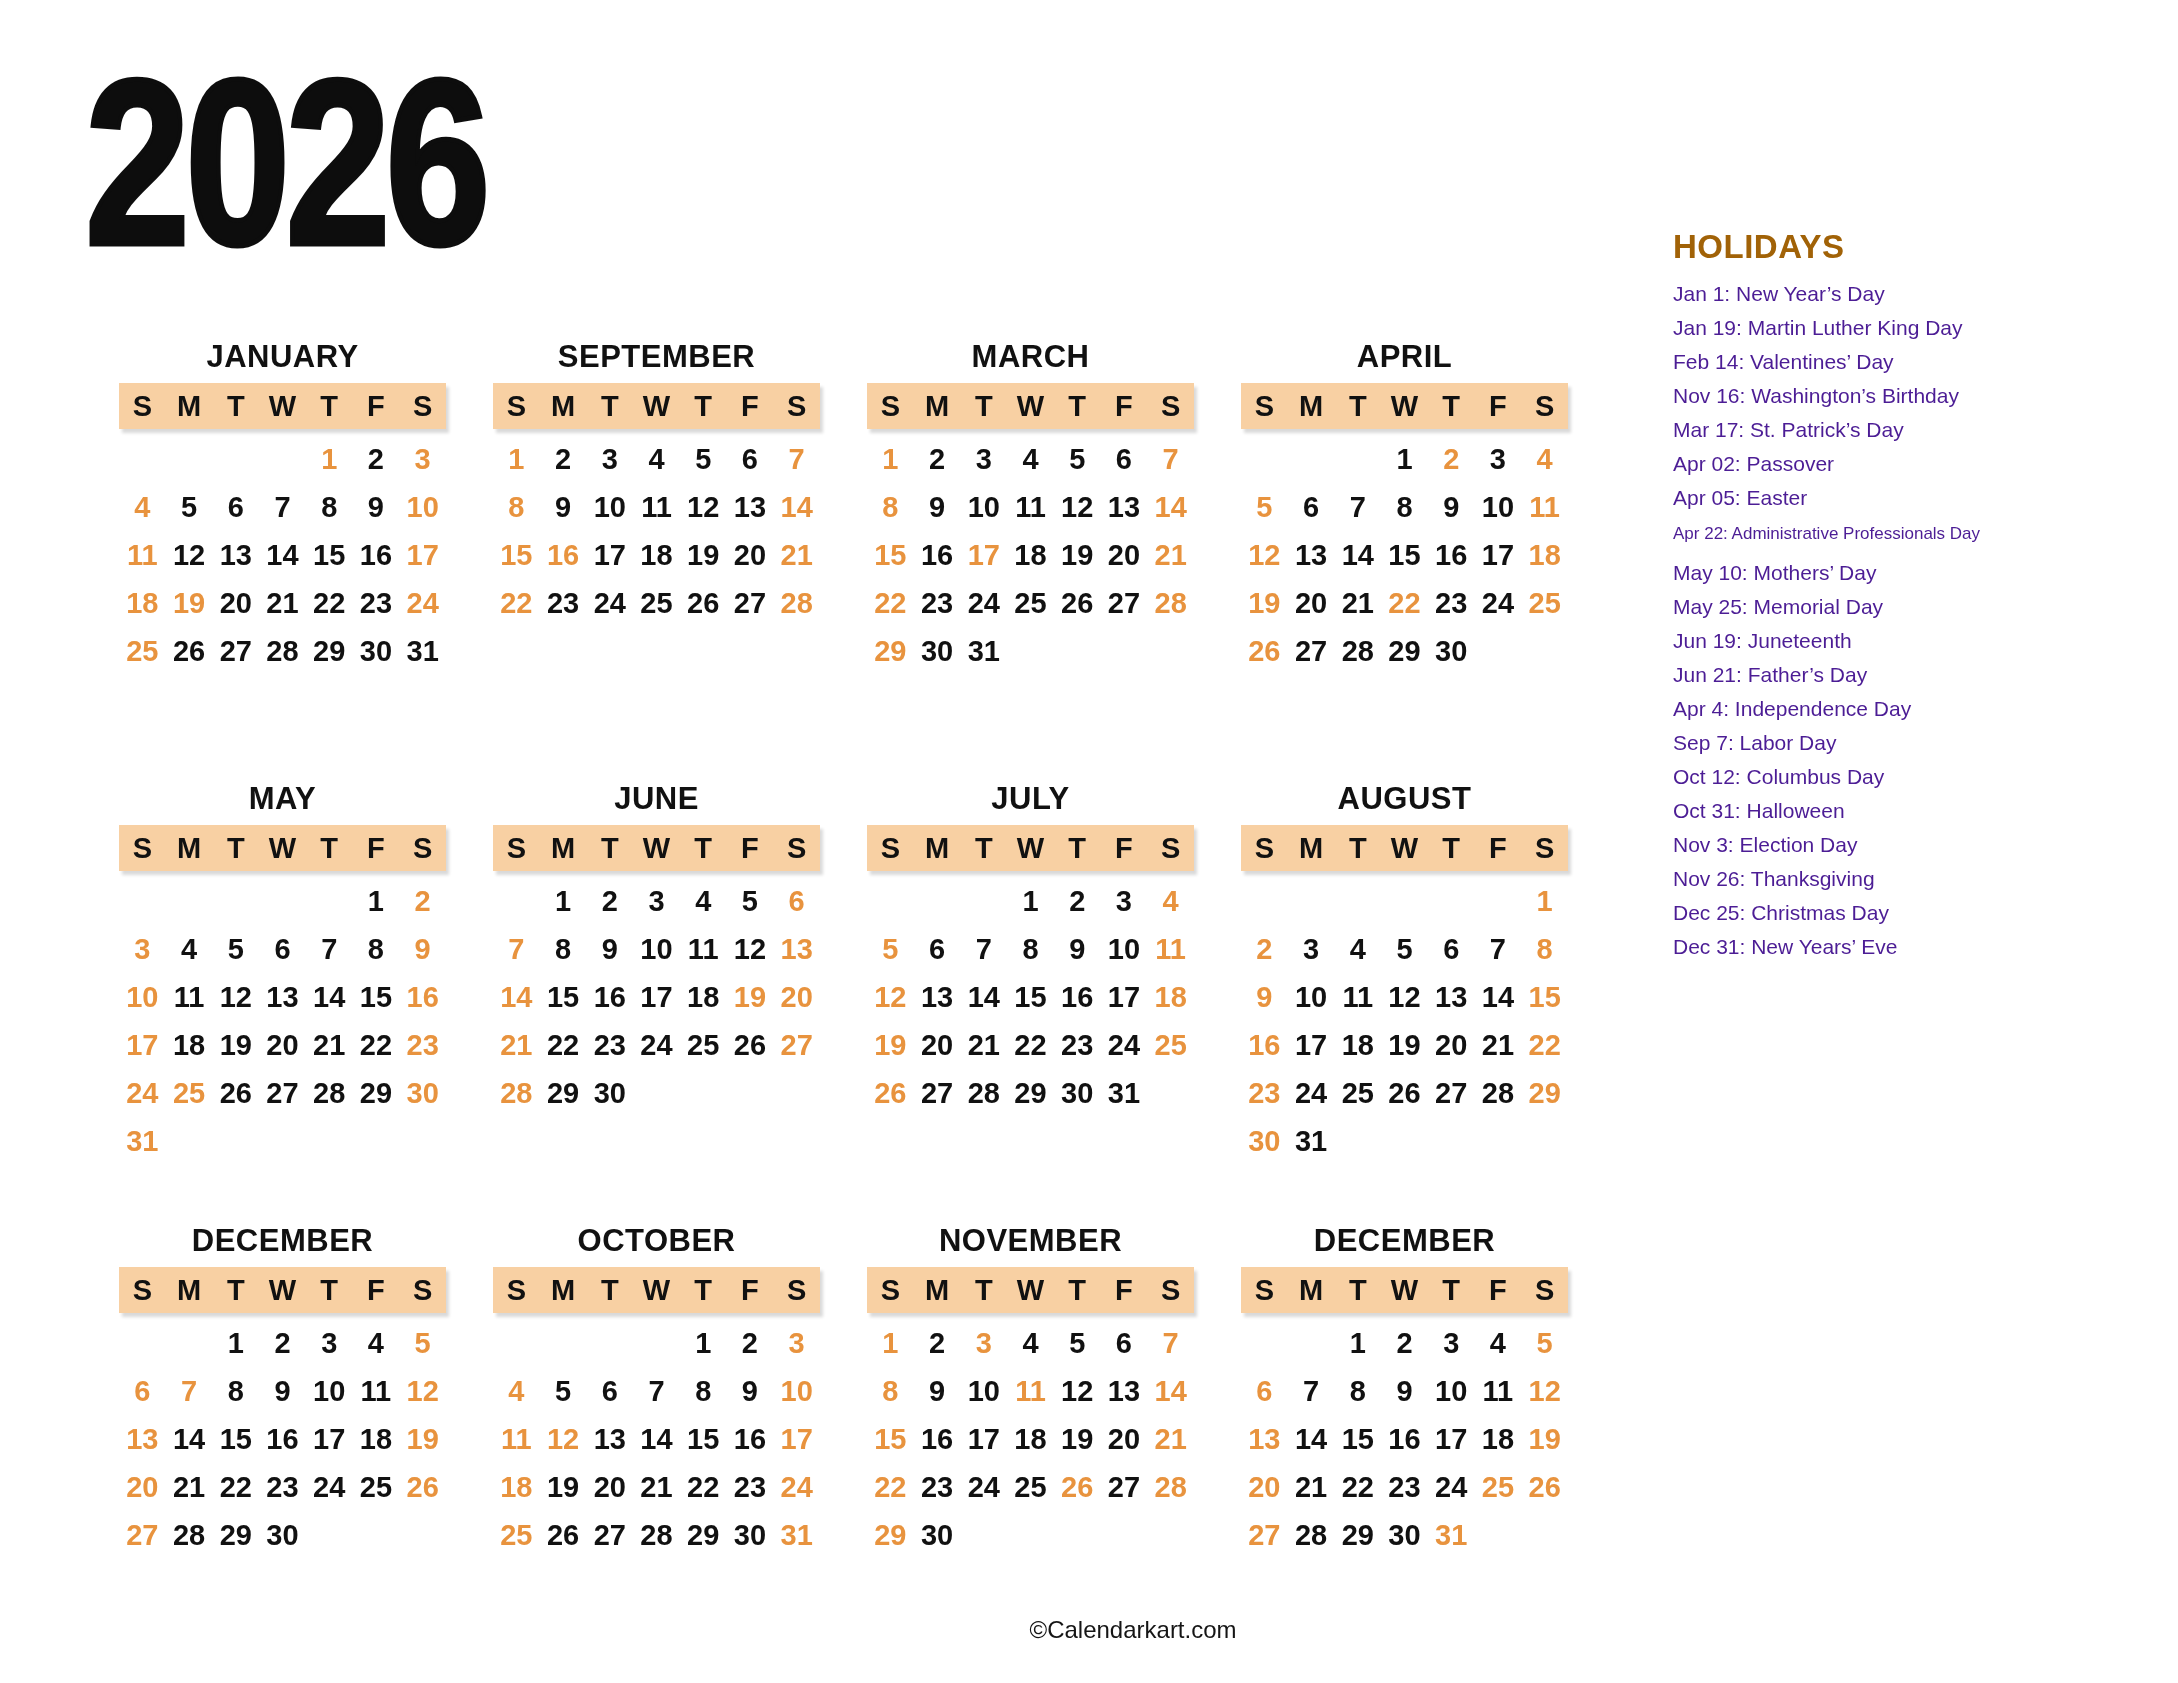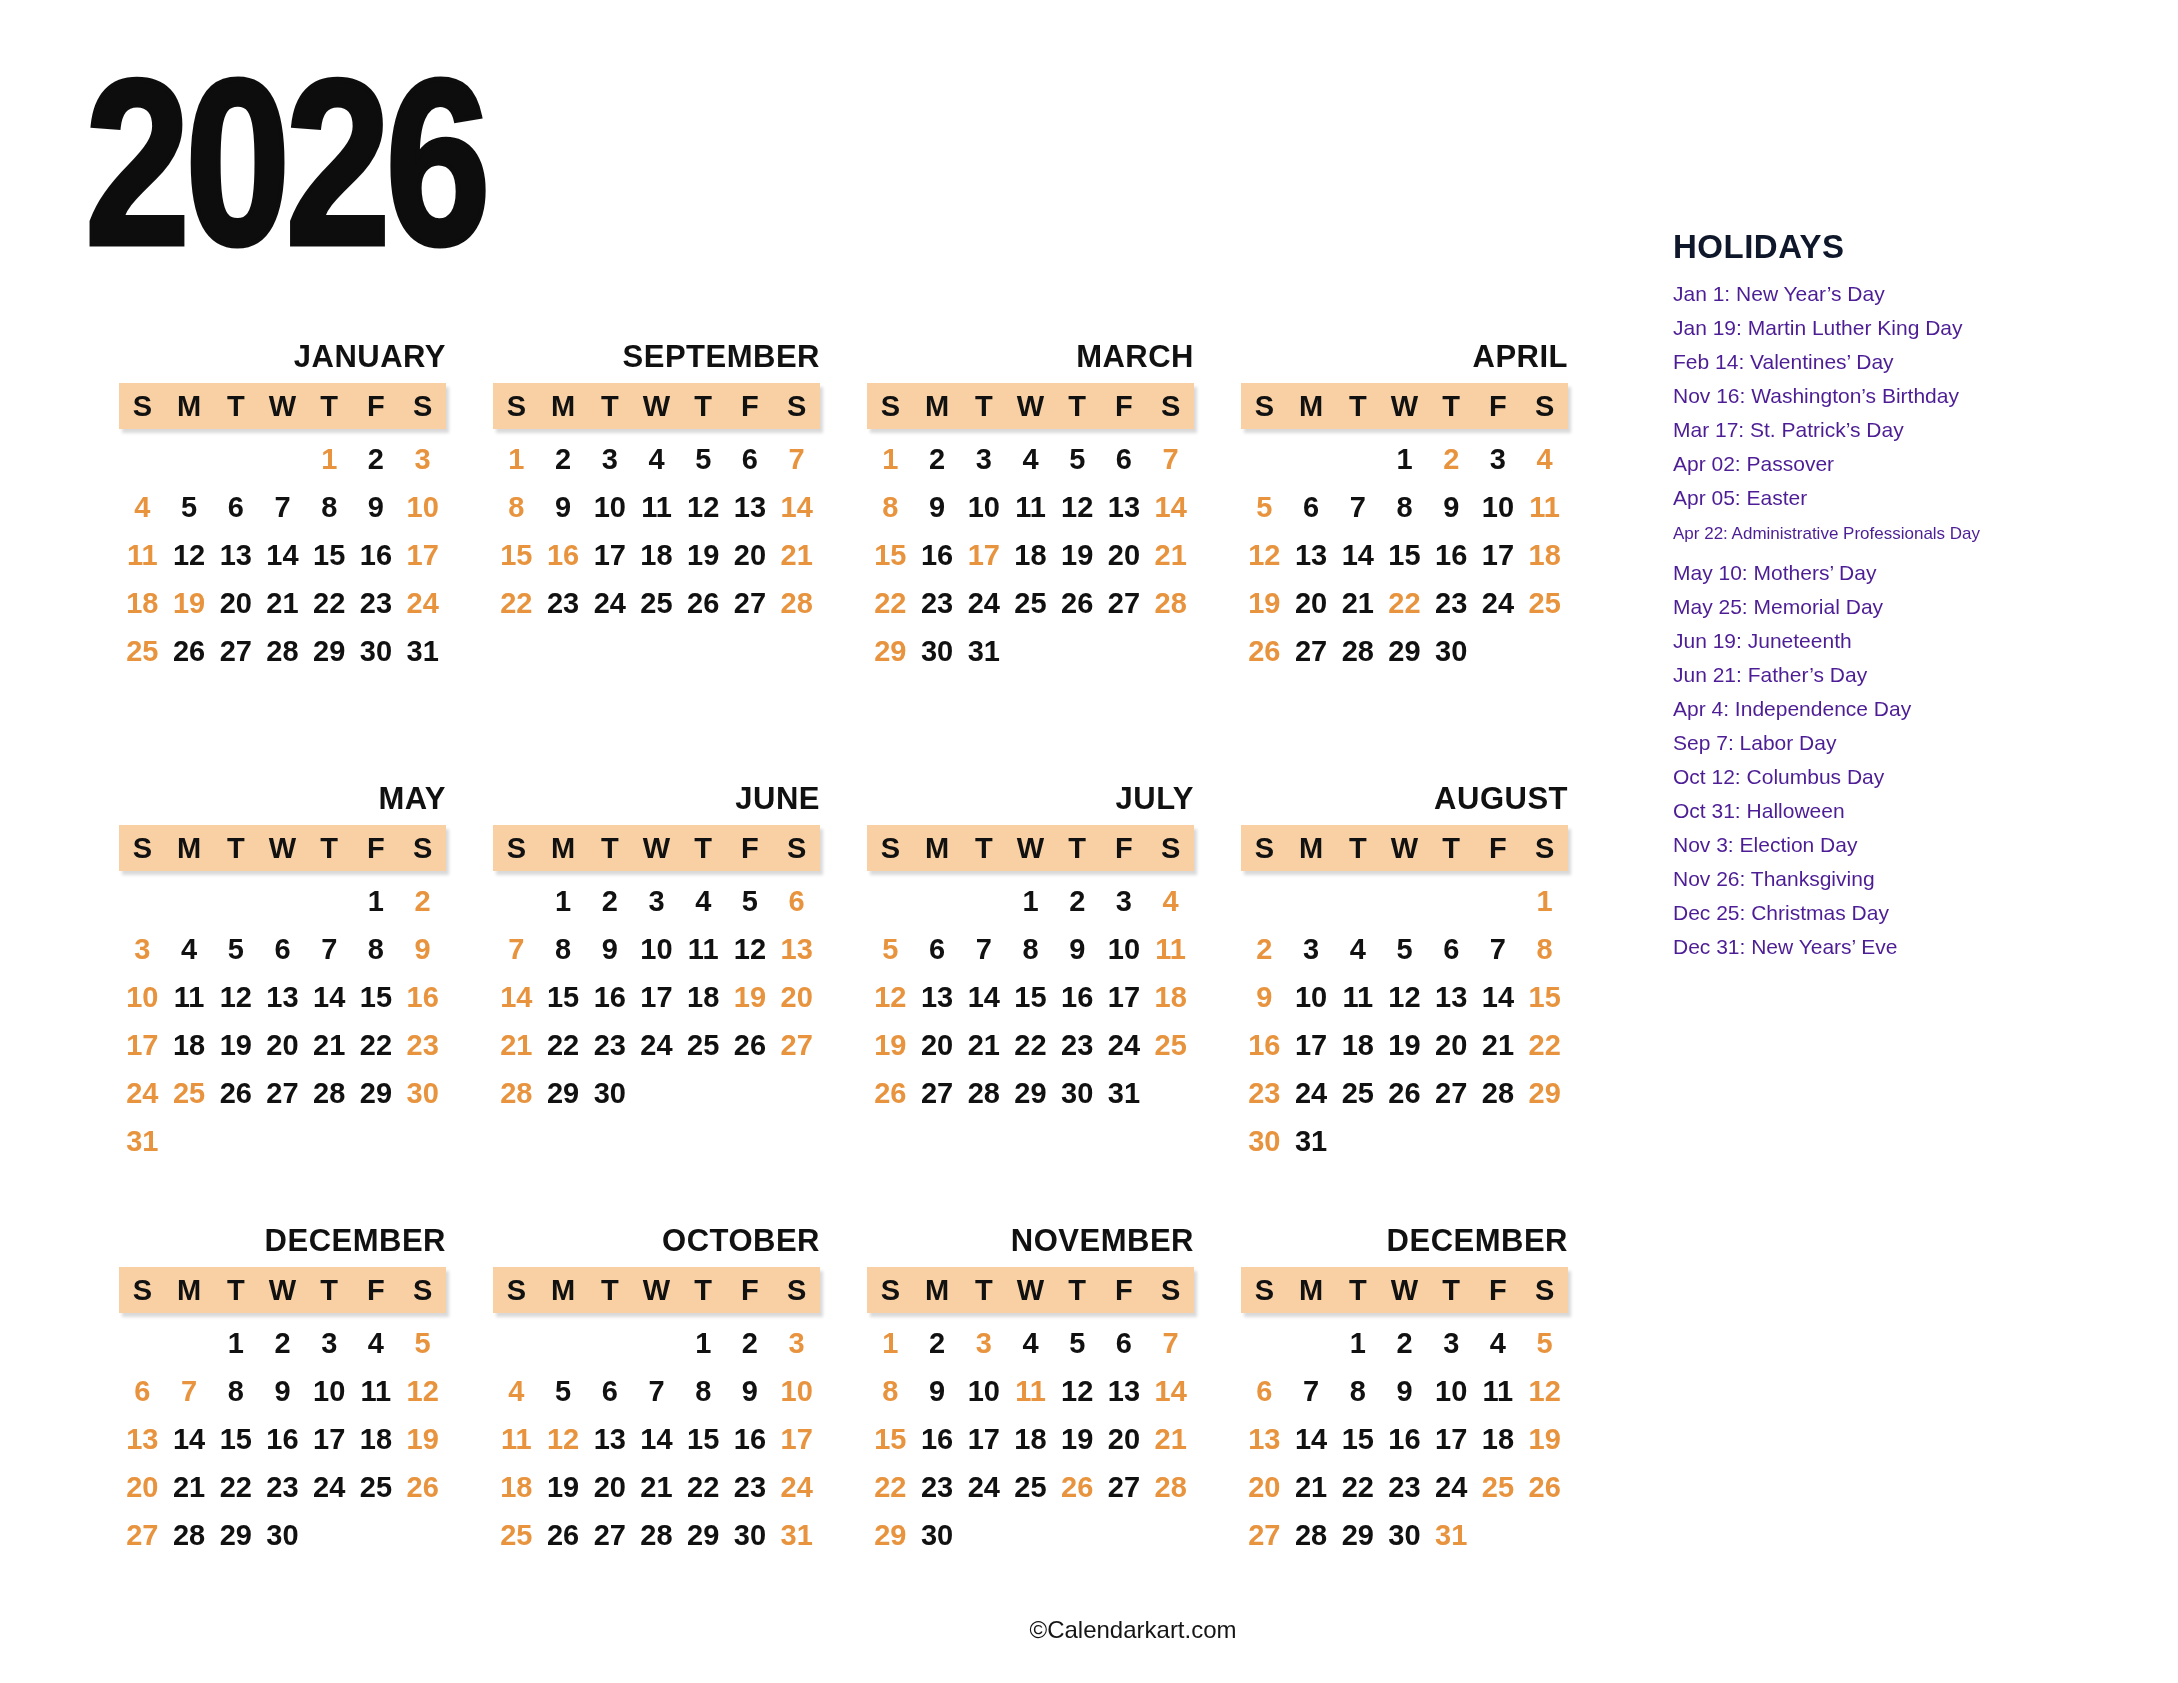--- a/index.html
+++ b/index.html
@@ -22,21 +22,21 @@
   .months-grid{
     position:absolute;left:119px;top:339px;
     display:grid;
     grid-template-columns:repeat(4,327px);
     column-gap:47px;
     grid-auto-rows:442px;
   }
   .month{width:327px;}
   .month-name{
     margin:0 0 8px 0;
-    text-align:right;
+    text-align:center;
     font-size:31px;font-weight:bold;letter-spacing:0.5px;
     color:#111;
   }
   .dow-bar{
     display:grid;grid-template-columns:repeat(7,1fr);
     align-items:center;
     height:46px;
     background:var(--band,#F8D0A3);
     box-shadow:3px 4px 3px rgba(0,0,0,0.15);
     font-size:29px;font-weight:bold;text-align:center;
@@ -49,21 +49,21 @@
     font-size:29px;font-weight:bold;text-align:center;
     color:#111;
   }
   .day{align-self:center;}
   .day.orange{color:var(--orange,#E8933E);}
   .holidays{
     position:absolute;left:1673px;top:228px;width:465px;
   }
   .holidays-title{
     margin:0;
-    font-size:33px;font-weight:bold;color:#0f172a;letter-spacing:0.5px;
+    font-size:33px;font-weight:bold;color:#a16207;letter-spacing:0.5px;
   }
   .holiday-list{margin:16px 0 0 0;padding:0;list-style:none;}
   .holiday-item{
     height:34px;
     font-size:21px;color:#4c1d95;
     white-space:nowrap;
   }
   .holiday-item.small{font-size:17px;padding-top:4px;height:37px;}
   .footer-credit{
     position:absolute;left:0;top:1616px;width:2178px;

